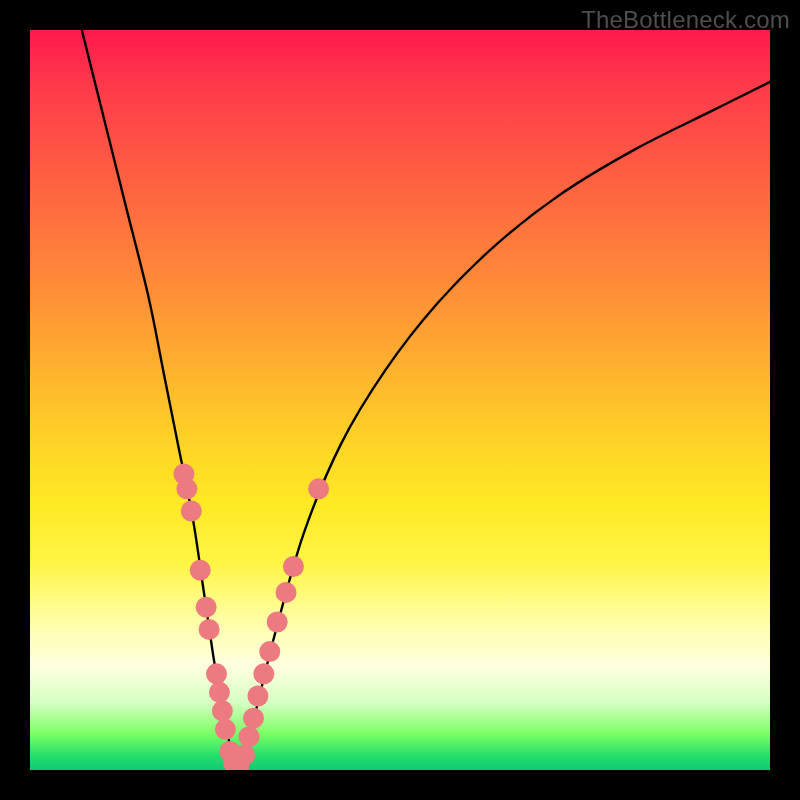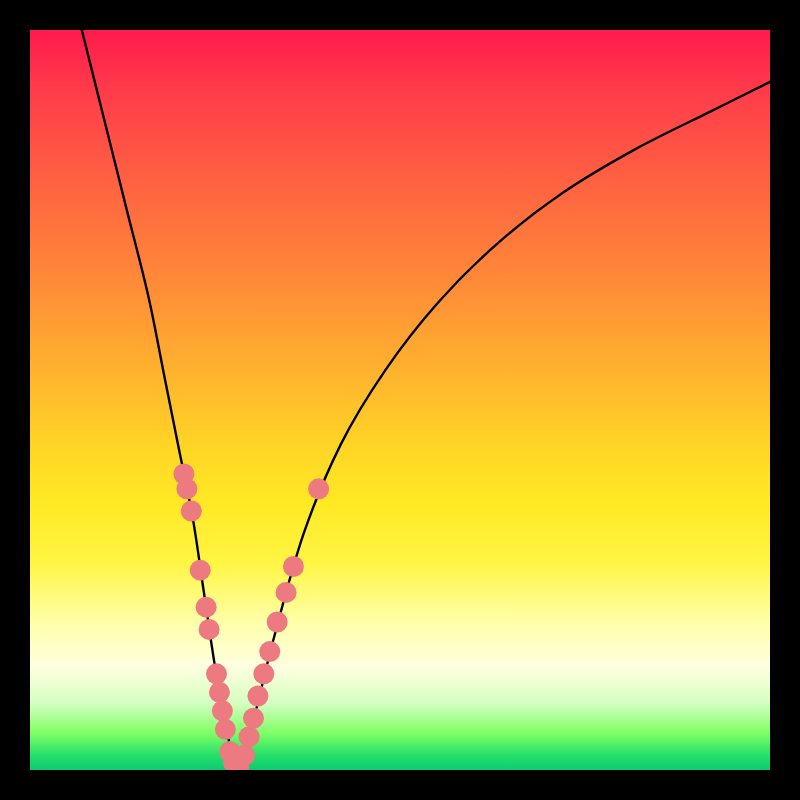--- a/index.html
+++ b/index.html
@@ -88,13 +88,14 @@
           <circle cx="227.92" cy="666" r="10.5" fill="#ed7a80"></circle>
           <circle cx="233.84" cy="643.8" r="10.5" fill="#ed7a80"></circle>
           <circle cx="239.76000000000002" cy="621.6" r="10.5" fill="#ed7a80"></circle>
           <circle cx="247.15999999999997" cy="592" r="10.5" fill="#ed7a80"></circle>
           <circle cx="256.04" cy="562.4" r="10.5" fill="#ed7a80"></circle>
           <circle cx="263.44000000000005" cy="536.5" r="10.5" fill="#ed7a80"></circle>
           <circle cx="288.6" cy="458.8" r="10.5" fill="#ed7a80"></circle>
         </g>
     </svg>
   </div>
+  <div class="watermark">TheBottleneck.com</div>
 </div>
 
 </body></html>

